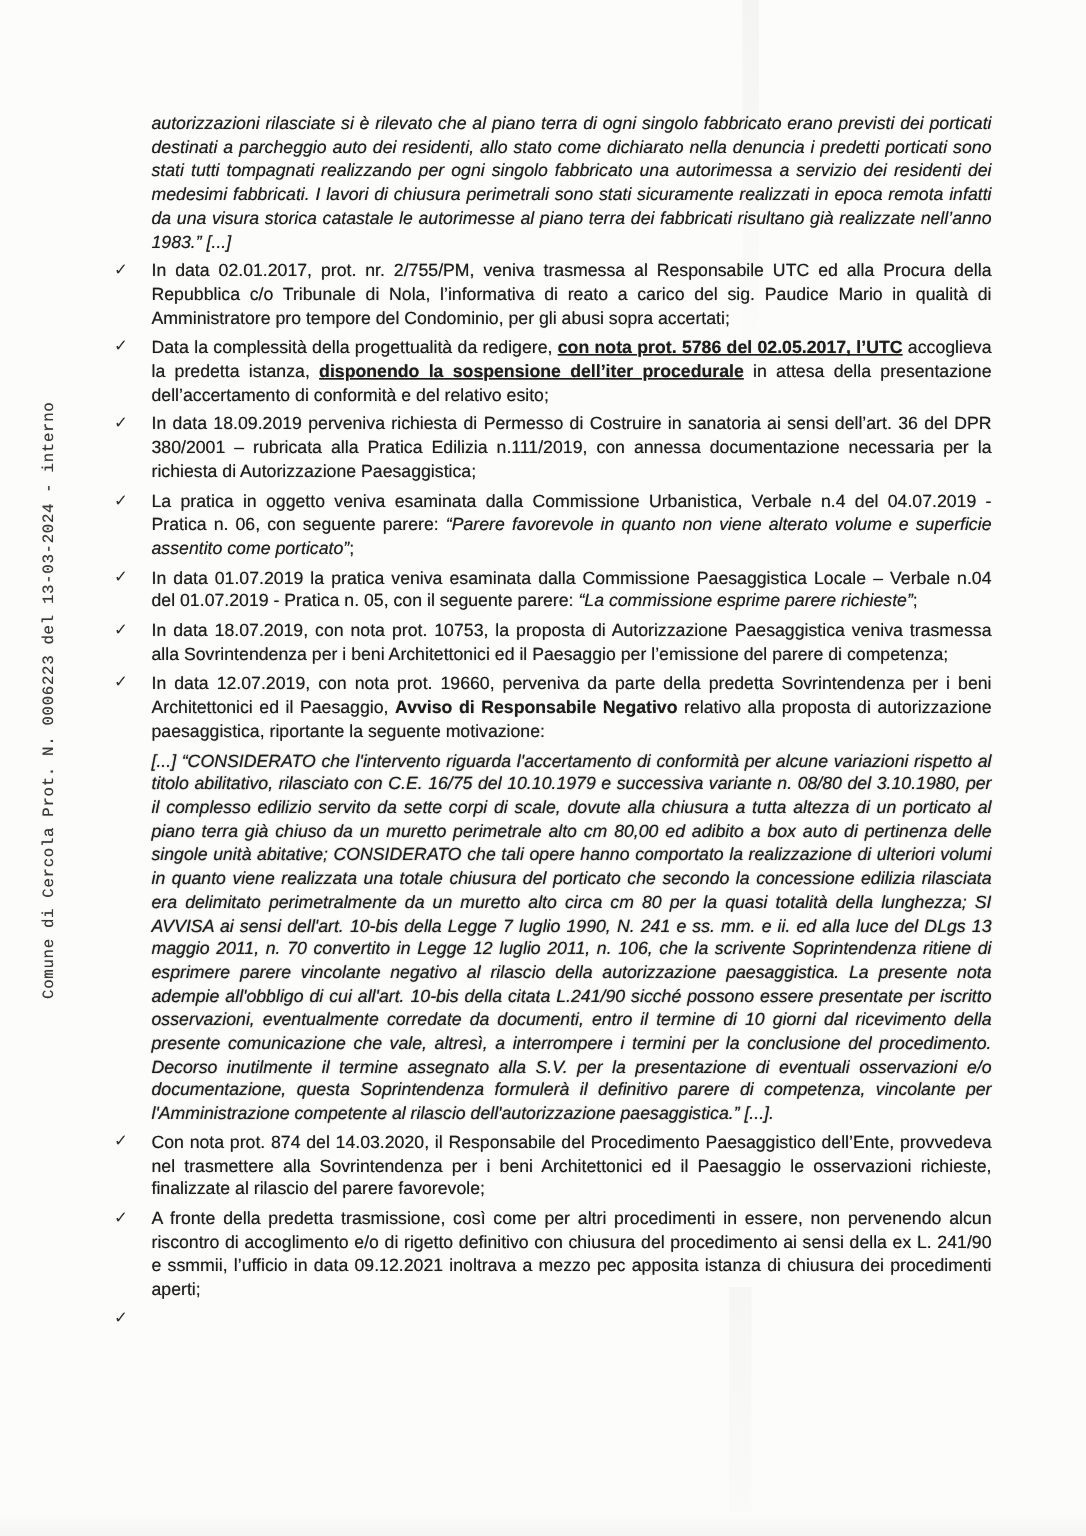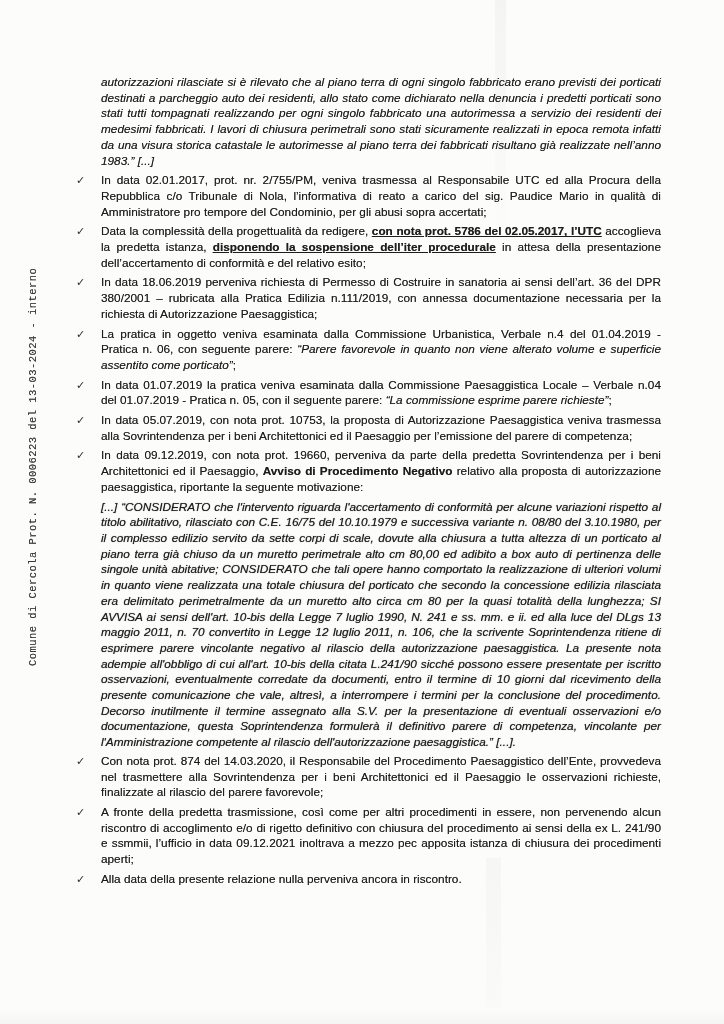--- a/index.html
+++ b/index.html
@@ -72,27 +72,27 @@
 </head>
 <body>
 
 <div class="page">
   <div class="stamp">Comune di Cercola Prot. N. 0006223 del 13-03-2024 - interno</div>
 
   <div class="content" id="doc">
       <div class="block intro"><span><span>autorizzazioni rilasciate si è rilevato che al piano terra di ogni singolo fabbricato erano previsti dei porticati destinati a parcheggio auto dei residenti, allo stato come dichiarato nella denuncia i predetti porticati sono stati tutti tompagnati realizzando per ogni singolo fabbricato una autorimessa a servizio dei residenti dei medesimi fabbricati. I lavori di chiusura perimetrali sono stati sicuramente realizzati in epoca remota infatti da una visura storica catastale le autorimesse al piano terra dei fabbricati risultano già realizzate nell’anno 1983.” [...]</span></span></div>
       <div class="block bullet"><span class="check">✓</span><span><span>In data 02.01.2017, prot. nr. 2/755/PM, veniva trasmessa al Responsabile UTC ed alla Procura della Repubblica c/o Tribunale di Nola, l’informativa di reato a carico del sig. Paudice Mario in qualità di Amministratore pro tempore del Condominio, per gli abusi sopra accertati;</span></span></div>
       <div class="block bullet"><span class="check">✓</span><span><span>Data la complessità della progettualità da redigere, </span><span class="b u">con nota prot. 5786 del 02.05.2017, l’UTC</span><span> accoglieva la predetta istanza, </span><span class="b u">disponendo la sospensione dell’iter procedurale</span><span> in attesa della presentazione dell’accertamento di conformità e del relativo esito;</span></span></div>
-      <div class="block bullet"><span class="check">✓</span><span><span>In data 18.06.2019 perveniva richiesta di Permesso di Costruire in sanatoria ai sensi dell’art. 36 del DPR 380/2001 – rubricata alla Pratica Edilizia n.111/2019, con annessa documentazione necessaria per la richiesta di Autorizzazione Paesaggistica;</span></span></div>
-      <div class="block bullet"><span class="check">✓</span><span><span>La pratica in oggetto veniva esaminata dalla Commissione Urbanistica, Verbale n.4 del 01.04.2019 - Pratica n. 06, con seguente parere: </span><span class="i">“Parere favorevole in quanto non viene alterato volume e superficie assentito come porticato”</span><span>;</span></span></div>
+      <div class="block bullet"><span class="check">✓</span><span><span>In data 18.09.2019 perveniva richiesta di Permesso di Costruire in sanatoria ai sensi dell’art. 36 del DPR 380/2001 – rubricata alla Pratica Edilizia n.111/2019, con annessa documentazione necessaria per la richiesta di Autorizzazione Paesaggistica;</span></span></div>
+      <div class="block bullet"><span class="check">✓</span><span><span>La pratica in oggetto veniva esaminata dalla Commissione Urbanistica, Verbale n.4 del 04.07.2019 - Pratica n. 06, con seguente parere: </span><span class="i">“Parere favorevole in quanto non viene alterato volume e superficie assentito come porticato”</span><span>;</span></span></div>
       <div class="block bullet"><span class="check">✓</span><span><span>In data 01.07.2019 la pratica veniva esaminata dalla Commissione Paesaggistica Locale – Verbale n.04 del 01.07.2019 - Pratica n. 05, con il seguente parere: </span><span class="i">“La commissione esprime parere richieste”</span><span>;</span></span></div>
-      <div class="block bullet"><span class="check">✓</span><span><span>In data 05.07.2019, con nota prot. 10753, la proposta di Autorizzazione Paesaggistica veniva trasmessa alla Sovrintendenza per i beni Architettonici ed il Paesaggio per l’emissione del parere di competenza;</span></span></div>
-      <div class="block bullet"><span class="check">✓</span><span><span>In data 09.12.2019, con nota prot. 19660, perveniva da parte della predetta Sovrintendenza per i beni Architettonici ed il Paesaggio, </span><span class="b">Avviso di Procedimento Negativo</span><span> relativo alla proposta di autorizzazione paesaggistica, riportante la seguente motivazione:</span></span></div>
+      <div class="block bullet"><span class="check">✓</span><span><span>In data 18.07.2019, con nota prot. 10753, la proposta di Autorizzazione Paesaggistica veniva trasmessa alla Sovrintendenza per i beni Architettonici ed il Paesaggio per l’emissione del parere di competenza;</span></span></div>
+      <div class="block bullet"><span class="check">✓</span><span><span>In data 12.07.2019, con nota prot. 19660, perveniva da parte della predetta Sovrintendenza per i beni Architettonici ed il Paesaggio, </span><span class="b">Avviso di Responsabile Negativo</span><span> relativo alla proposta di autorizzazione paesaggistica, riportante la seguente motivazione:</span></span></div>
       <div class="block sub"><span><span>[...] “CONSIDERATO che l'intervento riguarda l'accertamento di conformità per alcune variazioni rispetto al titolo abilitativo, rilasciato con C.E. 16/75 del 10.10.1979 e successiva variante n. 08/80 del 3.10.1980, per il complesso edilizio servito da sette corpi di scale, dovute alla chiusura a tutta altezza di un porticato al piano terra già chiuso da un muretto perimetrale alto cm 80,00 ed adibito a box auto di pertinenza delle singole unità abitative; CONSIDERATO che tali opere hanno comportato la realizzazione di ulteriori volumi in quanto viene realizzata una totale chiusura del porticato che secondo la concessione edilizia rilasciata era delimitato perimetralmente da un muretto alto circa cm 80 per la quasi totalità della lunghezza; SI AVVISA ai sensi dell'art. 10-bis della Legge 7 luglio 1990, N. 241 e ss. mm. e ii. ed alla luce del DLgs 13 maggio 2011, n. 70 convertito in Legge 12 luglio 2011, n. 106, che la scrivente Soprintendenza ritiene di esprimere parere vincolante negativo al rilascio della autorizzazione paesaggistica. La presente nota adempie all'obbligo di cui all'art. 10-bis della citata L.241/90 sicché possono essere presentate per iscritto osservazioni, eventualmente corredate da documenti, entro il termine di 10 giorni dal ricevimento della presente comunicazione che vale, altresì, a interrompere i termini per la conclusione del procedimento. Decorso inutilmente il termine assegnato alla S.V. per la presentazione di eventuali osservazioni e/o documentazione, questa Soprintendenza formulerà il definitivo parere di competenza, vincolante per l'Amministrazione competente al rilascio dell'autorizzazione paesaggistica.” [...].</span></span></div>
       <div class="block bullet"><span class="check">✓</span><span><span>Con nota prot. 874 del 14.03.2020, il Responsabile del Procedimento Paesaggistico dell’Ente, provvedeva nel trasmettere alla Sovrintendenza per i beni Architettonici ed il Paesaggio le osservazioni richieste, finalizzate al rilascio del parere favorevole;</span></span></div>
       <div class="block bullet"><span class="check">✓</span><span><span>A fronte della predetta trasmissione, così come per altri procedimenti in essere, non pervenendo alcun riscontro di accoglimento e/o di rigetto definitivo con chiusura del procedimento ai sensi della ex L. 241/90 e ssmmii, l’ufficio in data 09.12.2021 inoltrava a mezzo pec apposita istanza di chiusura dei procedimenti aperti;</span></span></div>
-      <div class="block bullet"><span class="check">✓</span><span><span>Alla data della presente relazione nulla perveniva ancora in riscontro.</span></span></div>
+      <div class="block bullet"><span class="check">✓</span></div>
     </div>
 
   <div class="artifact a1"></div>
   <div class="artifact a2"></div>
   <div class="artifact a3"></div>
 </div>
 
 </body></html>

